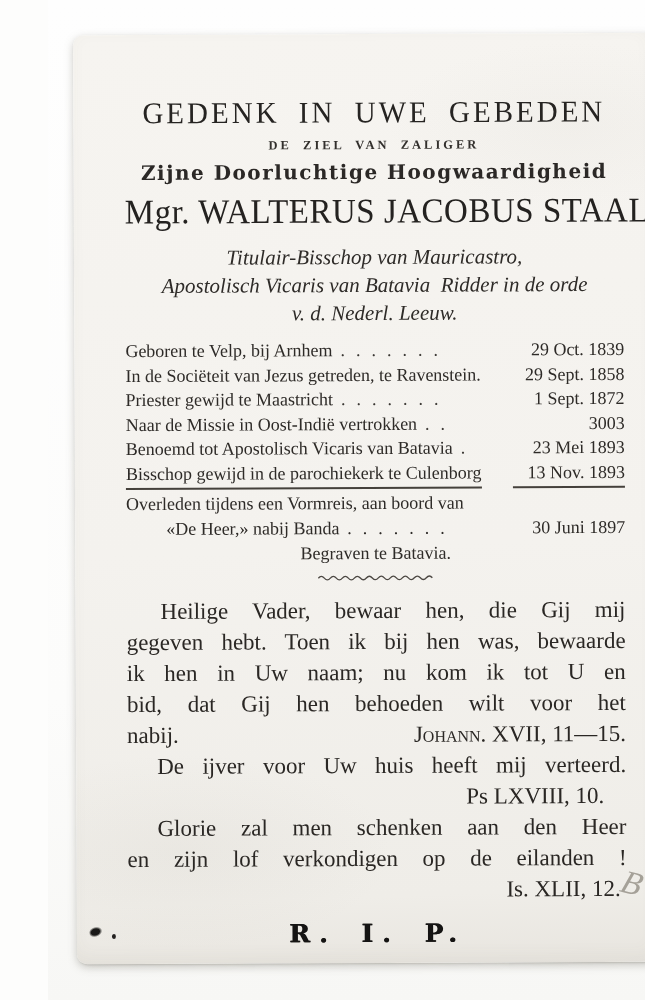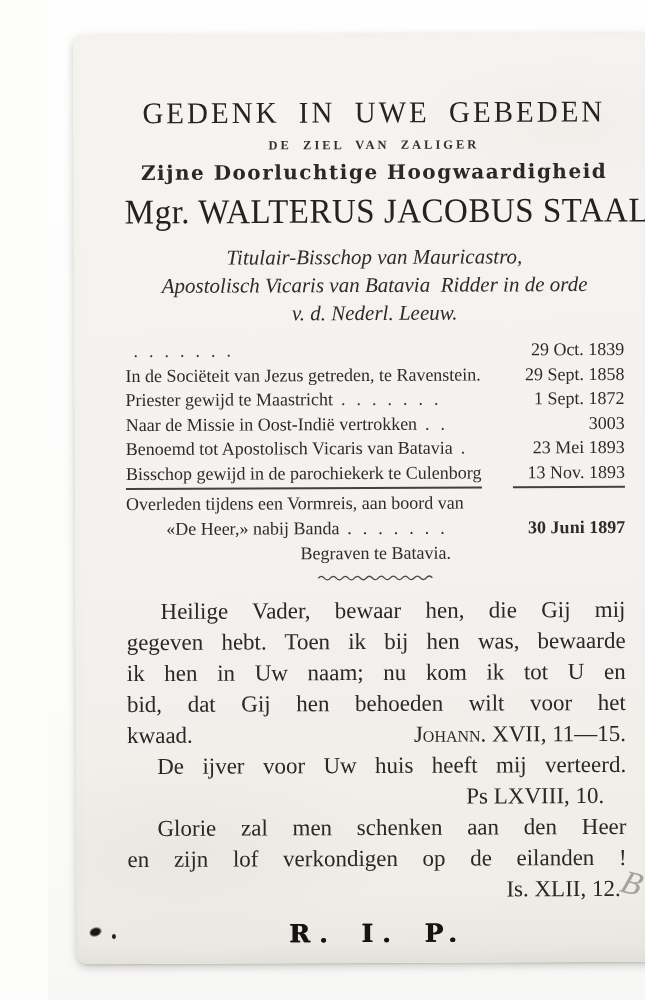--- a/index.html
+++ b/index.html
@@ -128,21 +128,21 @@
     line-height: 25px;
     padding-left: 40px;
     white-space: nowrap;
   }
   .death .d2 .leader {
     flex: 1 1 auto;
     overflow: hidden;
     padding: 0 6px 0 8px;
     letter-spacing: 1px;
   }
-  .death .d2 .date { flex: 0 0 auto; text-align: right; font-weight: bold; }
+  .death .d2 .date { flex: 0 0 auto; text-align: right; }
   .death .d3 { text-align: center; line-height: 25px; }
 
   .divider {
     margin: 7px auto 0 auto;
     display: block;
     width: 118px;
   }
 
   
   .prayer { margin-top: 13px; font-size: 23px; color: #2a2724; }
@@ -230,20 +230,21 @@
       <div class="gname">Mgr. WALTERUS JACOBUS STAAL,</div>
 
       <div class="titles">
         <div>Titulair-Bisschop van Mauricastro,</div>
         <div>Apostolisch Vicaris van Batavia Ridder in de orde</div>
         <div>v. d. Nederl. Leeuw.</div>
       </div>
 
       <div class="timeline">
         <div class="trow">
+          <span class="t">Geboren te Velp, bij Arnhem</span>
           <span class="leader">. . . . . . .</span>
           <span class="date">29 Oct. 1839</span>
         </div>
         <div class="trow">
           <span class="t">In de Sociëteit van Jezus getreden, te Ravenstein.</span>
           <span class="leader"></span>
           <span class="date">29 Sept. 1858</span>
         </div>
         <div class="trow">
           <span class="t">Priester gewijd te Maastricht</span>
@@ -280,21 +281,21 @@
       <svg class="divider" width="118" height="9" viewBox="0 0 118 9">
         <path d="M1 5 q3 -3.5 6 0 t6 0 t6 0 t6 0 t6 0 t6 0 t6 0 t6 0 t6 0 t6 0 t6 0 t6 0 t6 0 t6 0 t6 0 t6 0 t6 0 t6 0 t6 0" fill="none" stroke="#4c4843" stroke-width="1.3"></path>
       </svg>
 
       <div class="prayer">
         <div class="pline first">Heilige Vader, bewaar hen, die Gij mij</div>
         <div class="pline">gegeven hebt. Toen ik bij hen was, bewaarde</div>
         <div class="pline">ik hen in Uw naam; nu kom ik tot U en</div>
         <div class="pline">bid, dat Gij hen behoeden wilt voor het</div>
         <div class="plast">
-          <span>kwaad.</span>
+          <span>nabij.</span>
           <span class="citation">Johann. XVII, 11—15.</span>
         </div>
       </div>
 
       <div class="quote">
         <div class="qline indent">De ijver voor Uw huis heeft mij verteerd.</div>
         <div class="qcite">Ps LXVIII, 10.</div>
       </div>
 
       <div class="quote">

